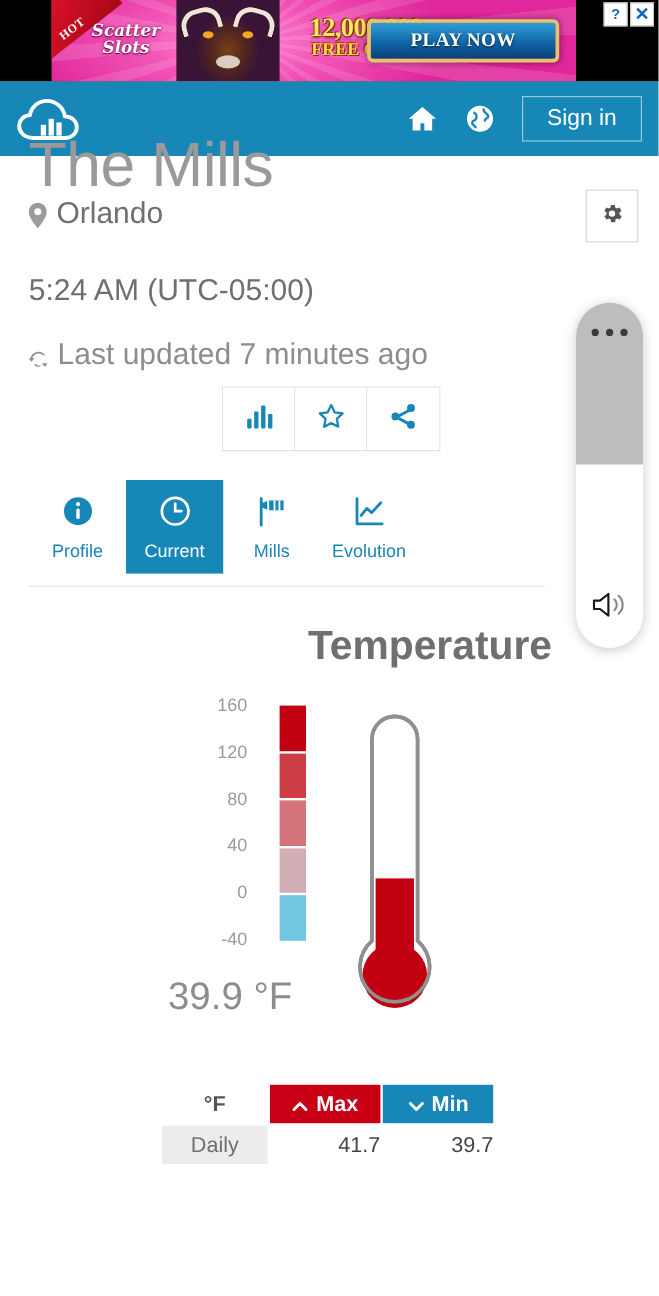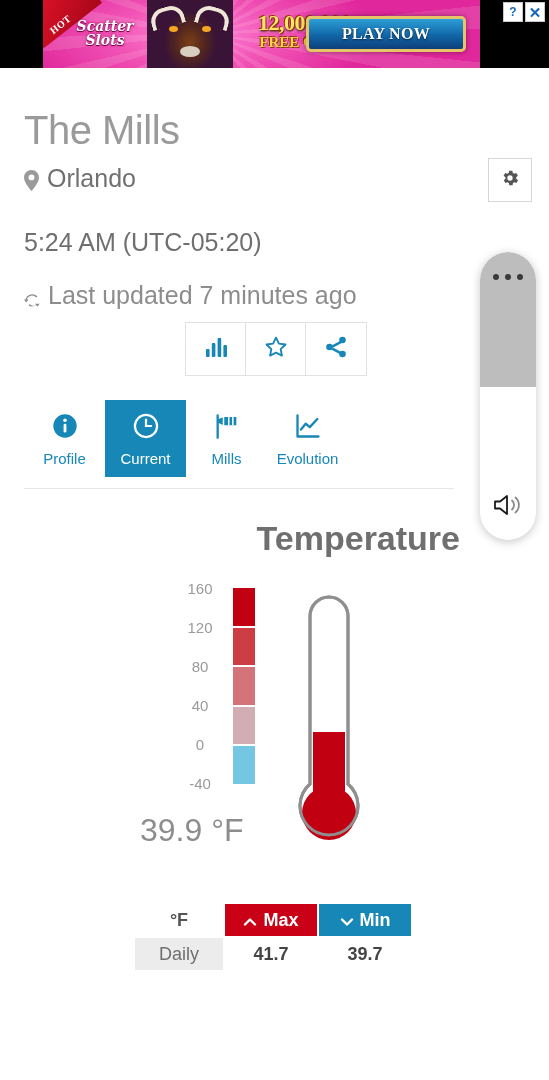--- a/index.html
+++ b/index.html
@@ -180,21 +180,21 @@
     font-family: "Liberation Sans", sans-serif;
     cursor: pointer;
     white-space: nowrap;
   }
 
   
   .title-clipped {
     position: absolute;
     left: 24px;
     top: 108px;
-    font-size: 40px;
+    font-size: 52px;
     color: #9a9a9a;
     font-weight: 400;
     letter-spacing: -.5px;
     white-space: nowrap;
   }
   .location-row {
     position: absolute;
     left: 24px; top: 164px;
     display: flex; align-items: center; gap: 8px;
     color: #707070;
@@ -290,25 +290,25 @@
     left: 0; top: 580px;
     width: 460px; height: 290px;
   }
   .scale-labels {
     position: absolute;
     left: 178px; top: 0;
     width: 44px; height: 212px;
   }
   .scale-label {
     position: absolute;
-    right: 0;
+    right: 16px;
     transform: translateY(-50%);
     font-size: 15px;
     color: #9a9a9a;
-    text-align: center;
+    text-align: right;
     width: 44px;
   }
   .scale-bar {
     position: absolute;
     left: 233px; top: 8px;
     width: 22px; height: 196px;
     display: flex; flex-direction: column;
     gap: 2px;
   }
   .scale-seg { flex: 1; }
@@ -356,22 +356,22 @@
   .th-inner { display: flex; align-items: center; justify-content: center; gap: 6px; }
   .chev { width: 14px; height: 14px; }
   .td-label {
     background: #ececec;
     color: #6f6f6f;
     text-align: center;
     font-weight: 400;
   }
   .td-val {
     color: #444;
-    font-weight: bold;
-    text-align: center;
+    font-weight: normal;
+    text-align: right;
     background: transparent;
   }
 
   
   .float-widget {
     position: absolute;
     right: 13px; top: 252px;
     width: 56px; height: 288px;
     border-radius: 28px;
     background: #ffffff;
@@ -424,33 +424,60 @@
 
       <div class="ad-cta">
         <span>PLAY NOW</span>
       </div>
     </div>
 
     <div class="ad-ctrl info">?</div>
     <div class="ad-ctrl close">✕</div>
   </div>
 
+  <div class="app-header">
+
+    <div class="brand-logo">
+      <svg viewBox="0 0 62 40" fill="none">
+        <path d="M14 35 C5 35 2 29 2 25 C2 20 6 16 11 16 C12 9 18 4 25 4 C33 4 39 10 40 17 C46 17 50 21 50 26 C50 31 46 35 40 35 Z" stroke="#ffffff" stroke-width="3.2" fill="none" stroke-linejoin="round"></path>
+        <rect x="20" y="24" width="4.4" height="9" fill="#ffffff"></rect>
+        <rect x="26.5" y="19" width="4.4" height="14" fill="#ffffff"></rect>
+        <rect x="33" y="22" width="4.4" height="11" fill="#ffffff"></rect>
+      </svg>
+    </div>
+
+    <div class="hdr-icons">
+      <div class="hdr-icon">
+        <svg viewBox="0 0 24 24" fill="currentColor">
+          <path d="M12 3L1.5 12h3V21h6v-5.5h3V21h6V12h3L12 3z"></path>
+        </svg>
+      </div>
+      <div class="hdr-icon">
+        <svg viewBox="0 0 24 24" fill="currentColor">
+          <circle cx="12" cy="12" r="10"></circle>
+          <path d="M7 7c2 1 3 3 2 5s-3 1-3 3 2 2 3 4" stroke="#1787b8" stroke-width="1.8" fill="none"></path>
+          <path d="M15 4c-1 2 1 3 2 4s2 2 1 3-3 1-2 3" stroke="#1787b8" stroke-width="1.8" fill="none"></path>
+        </svg>
+      </div>
+      <button class="signin-btn">Sign in</button>
+    </div>
+  </div>
 
   <div class="title-clipped">The Mills</div>
 
   <div class="location-row">
     <span class="pin-icon">
       <svg viewBox="0 0 15 21" fill="currentColor">
         <path d="M7.5 0C3.4 0 0 3.3 0 7.4 0 12.9 7.5 21 7.5 21S15 12.9 15 7.4C15 3.3 11.6 0 7.5 0zm0 10.3a2.9 2.9 0 110-5.8 2.9 2.9 0 010 5.8z"></path>
       </svg>
     </span>
     <span>Orlando</span>
   </div>
 
-  <div class="time-row">5:24 AM (UTC-05:20)</div>
+  <div class="time-row">5:24 AM (UTC-05:00)</div>
 
   <div class="updated-row">
     <span class="refresh-icon">
       <svg viewBox="0 0 24 24" fill="currentColor">
         <path d="M17.6 6.4A8 8 0 004 9h2.5L3 13.5 0 9h2A10 10 0 0119 5zM22 15l-3 4.5L15.5 15H18A8 8 0 016.4 17.6l1.6-1.9A6 6 0 0018 15z"></path>
       </svg>
     </span>
     <span>Last updated 7 minutes ago</span>
   </div>
 

